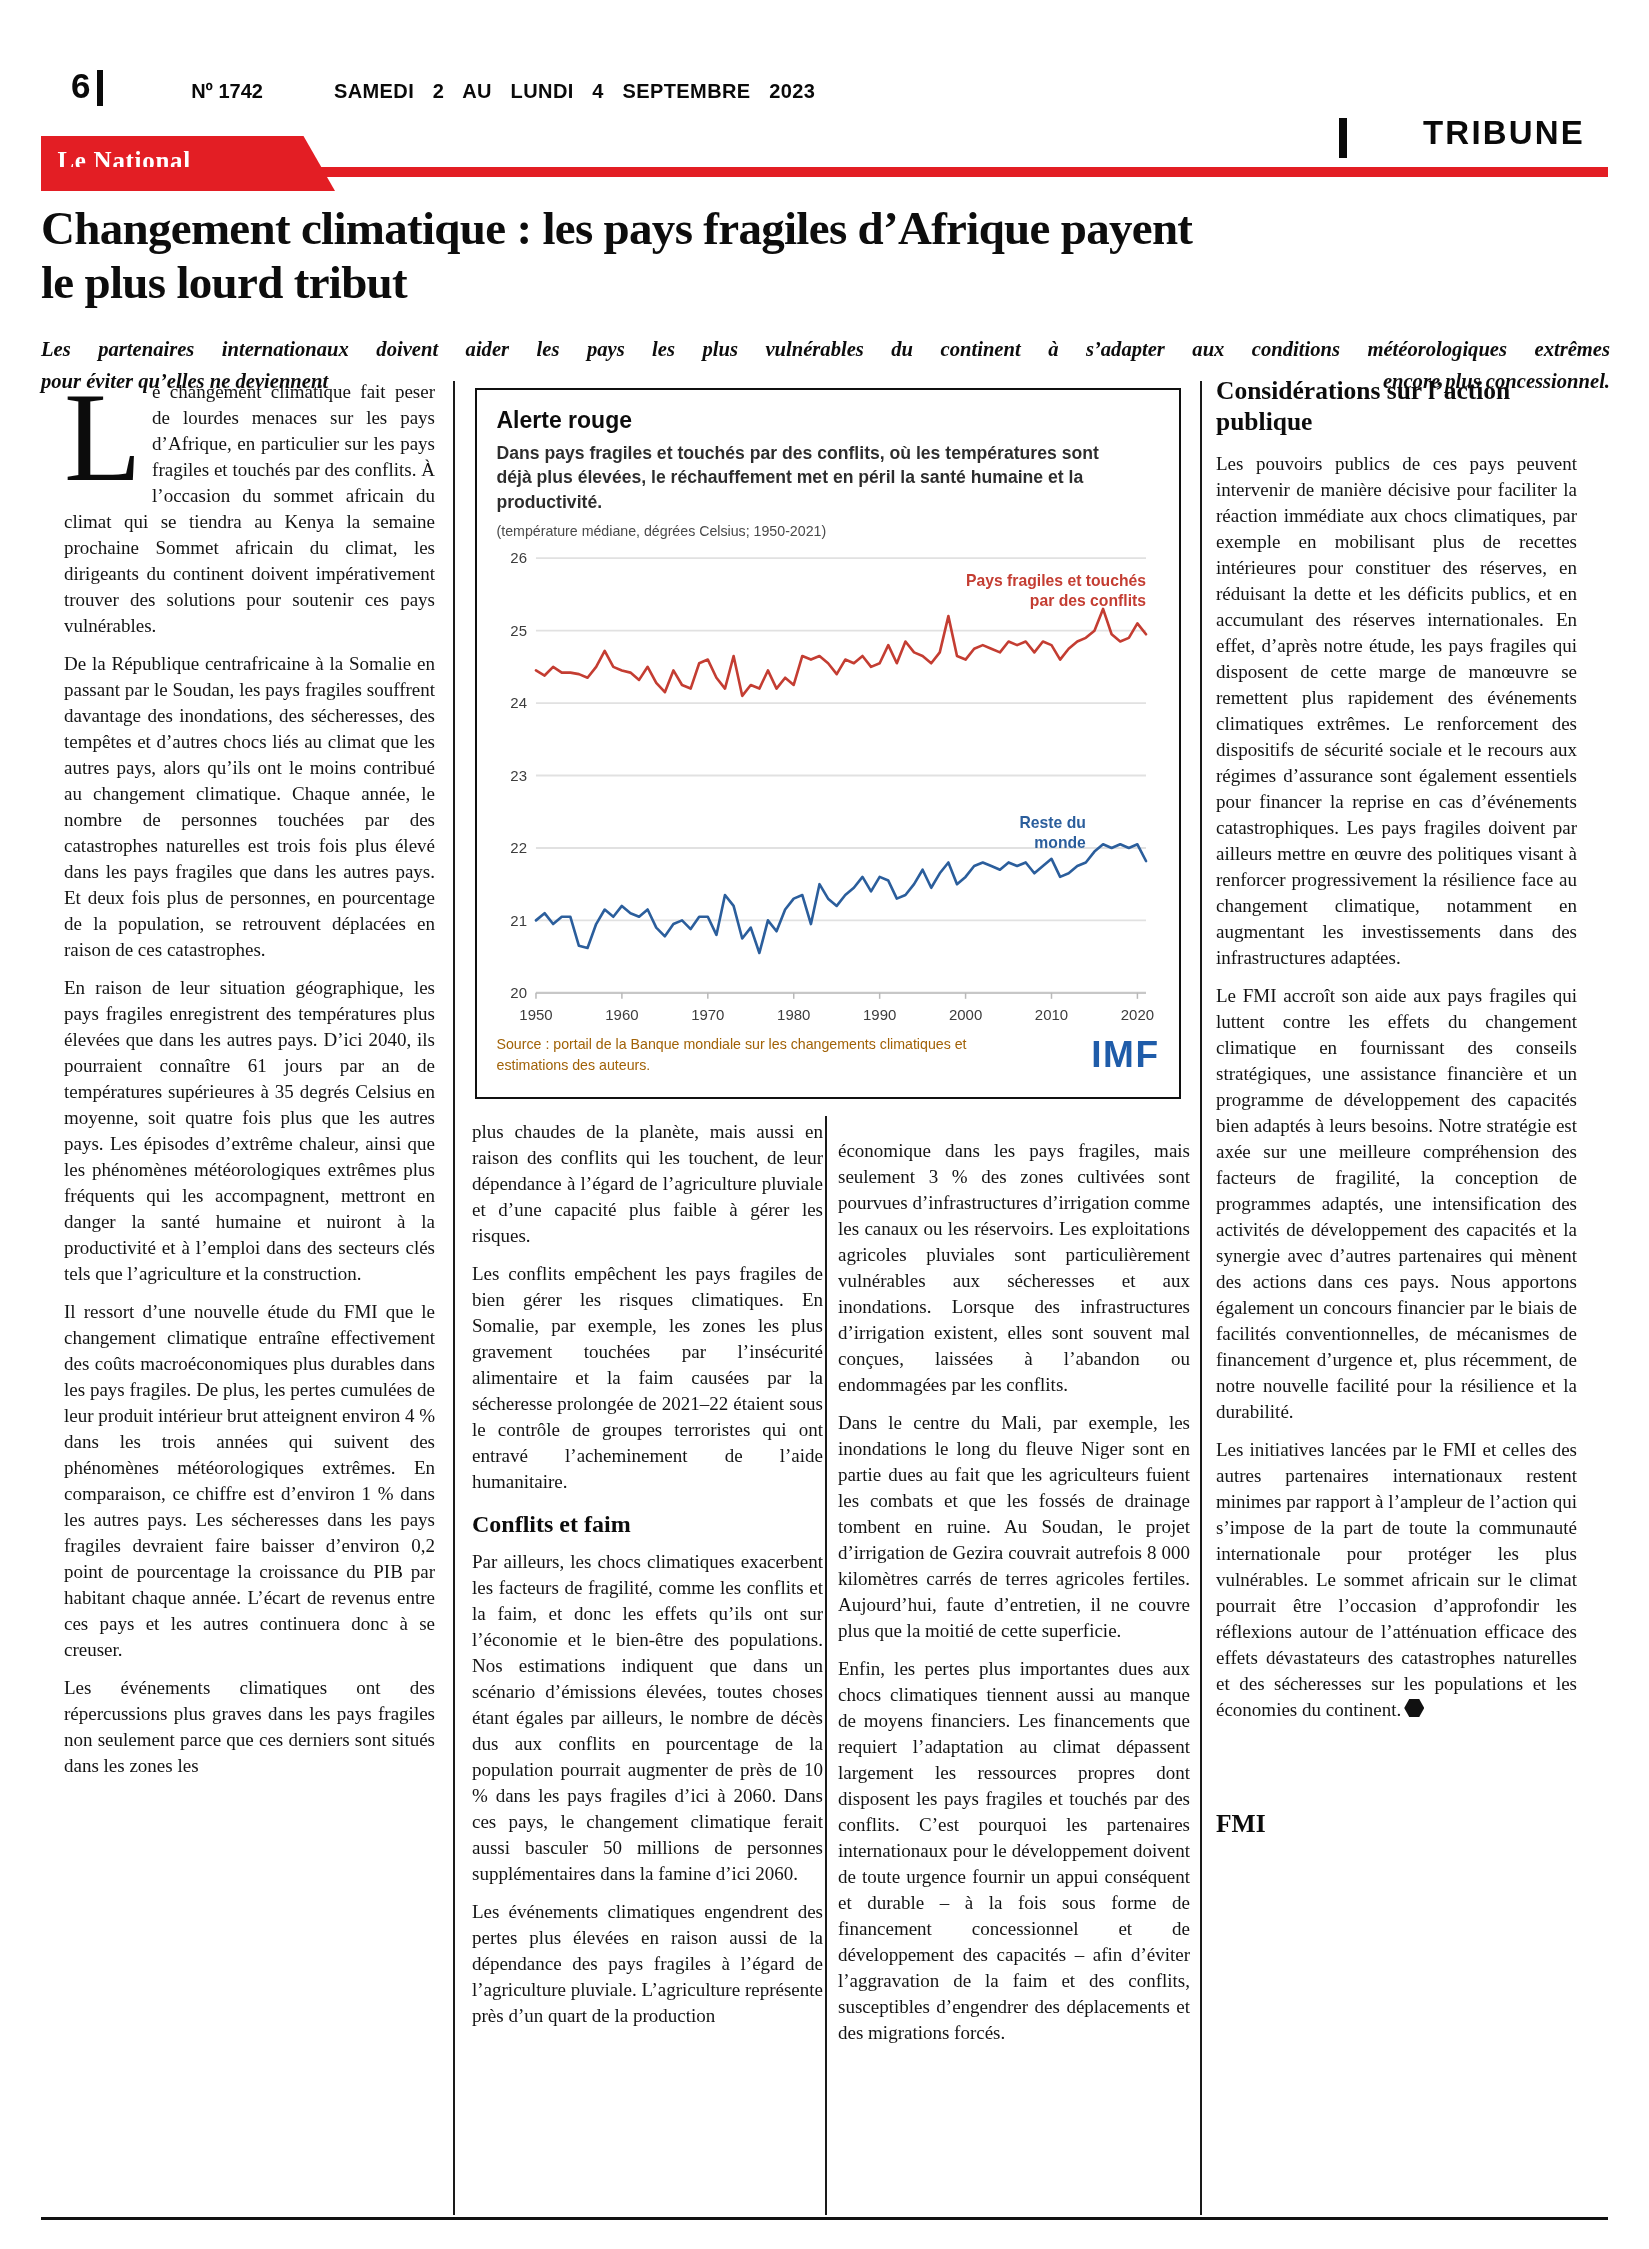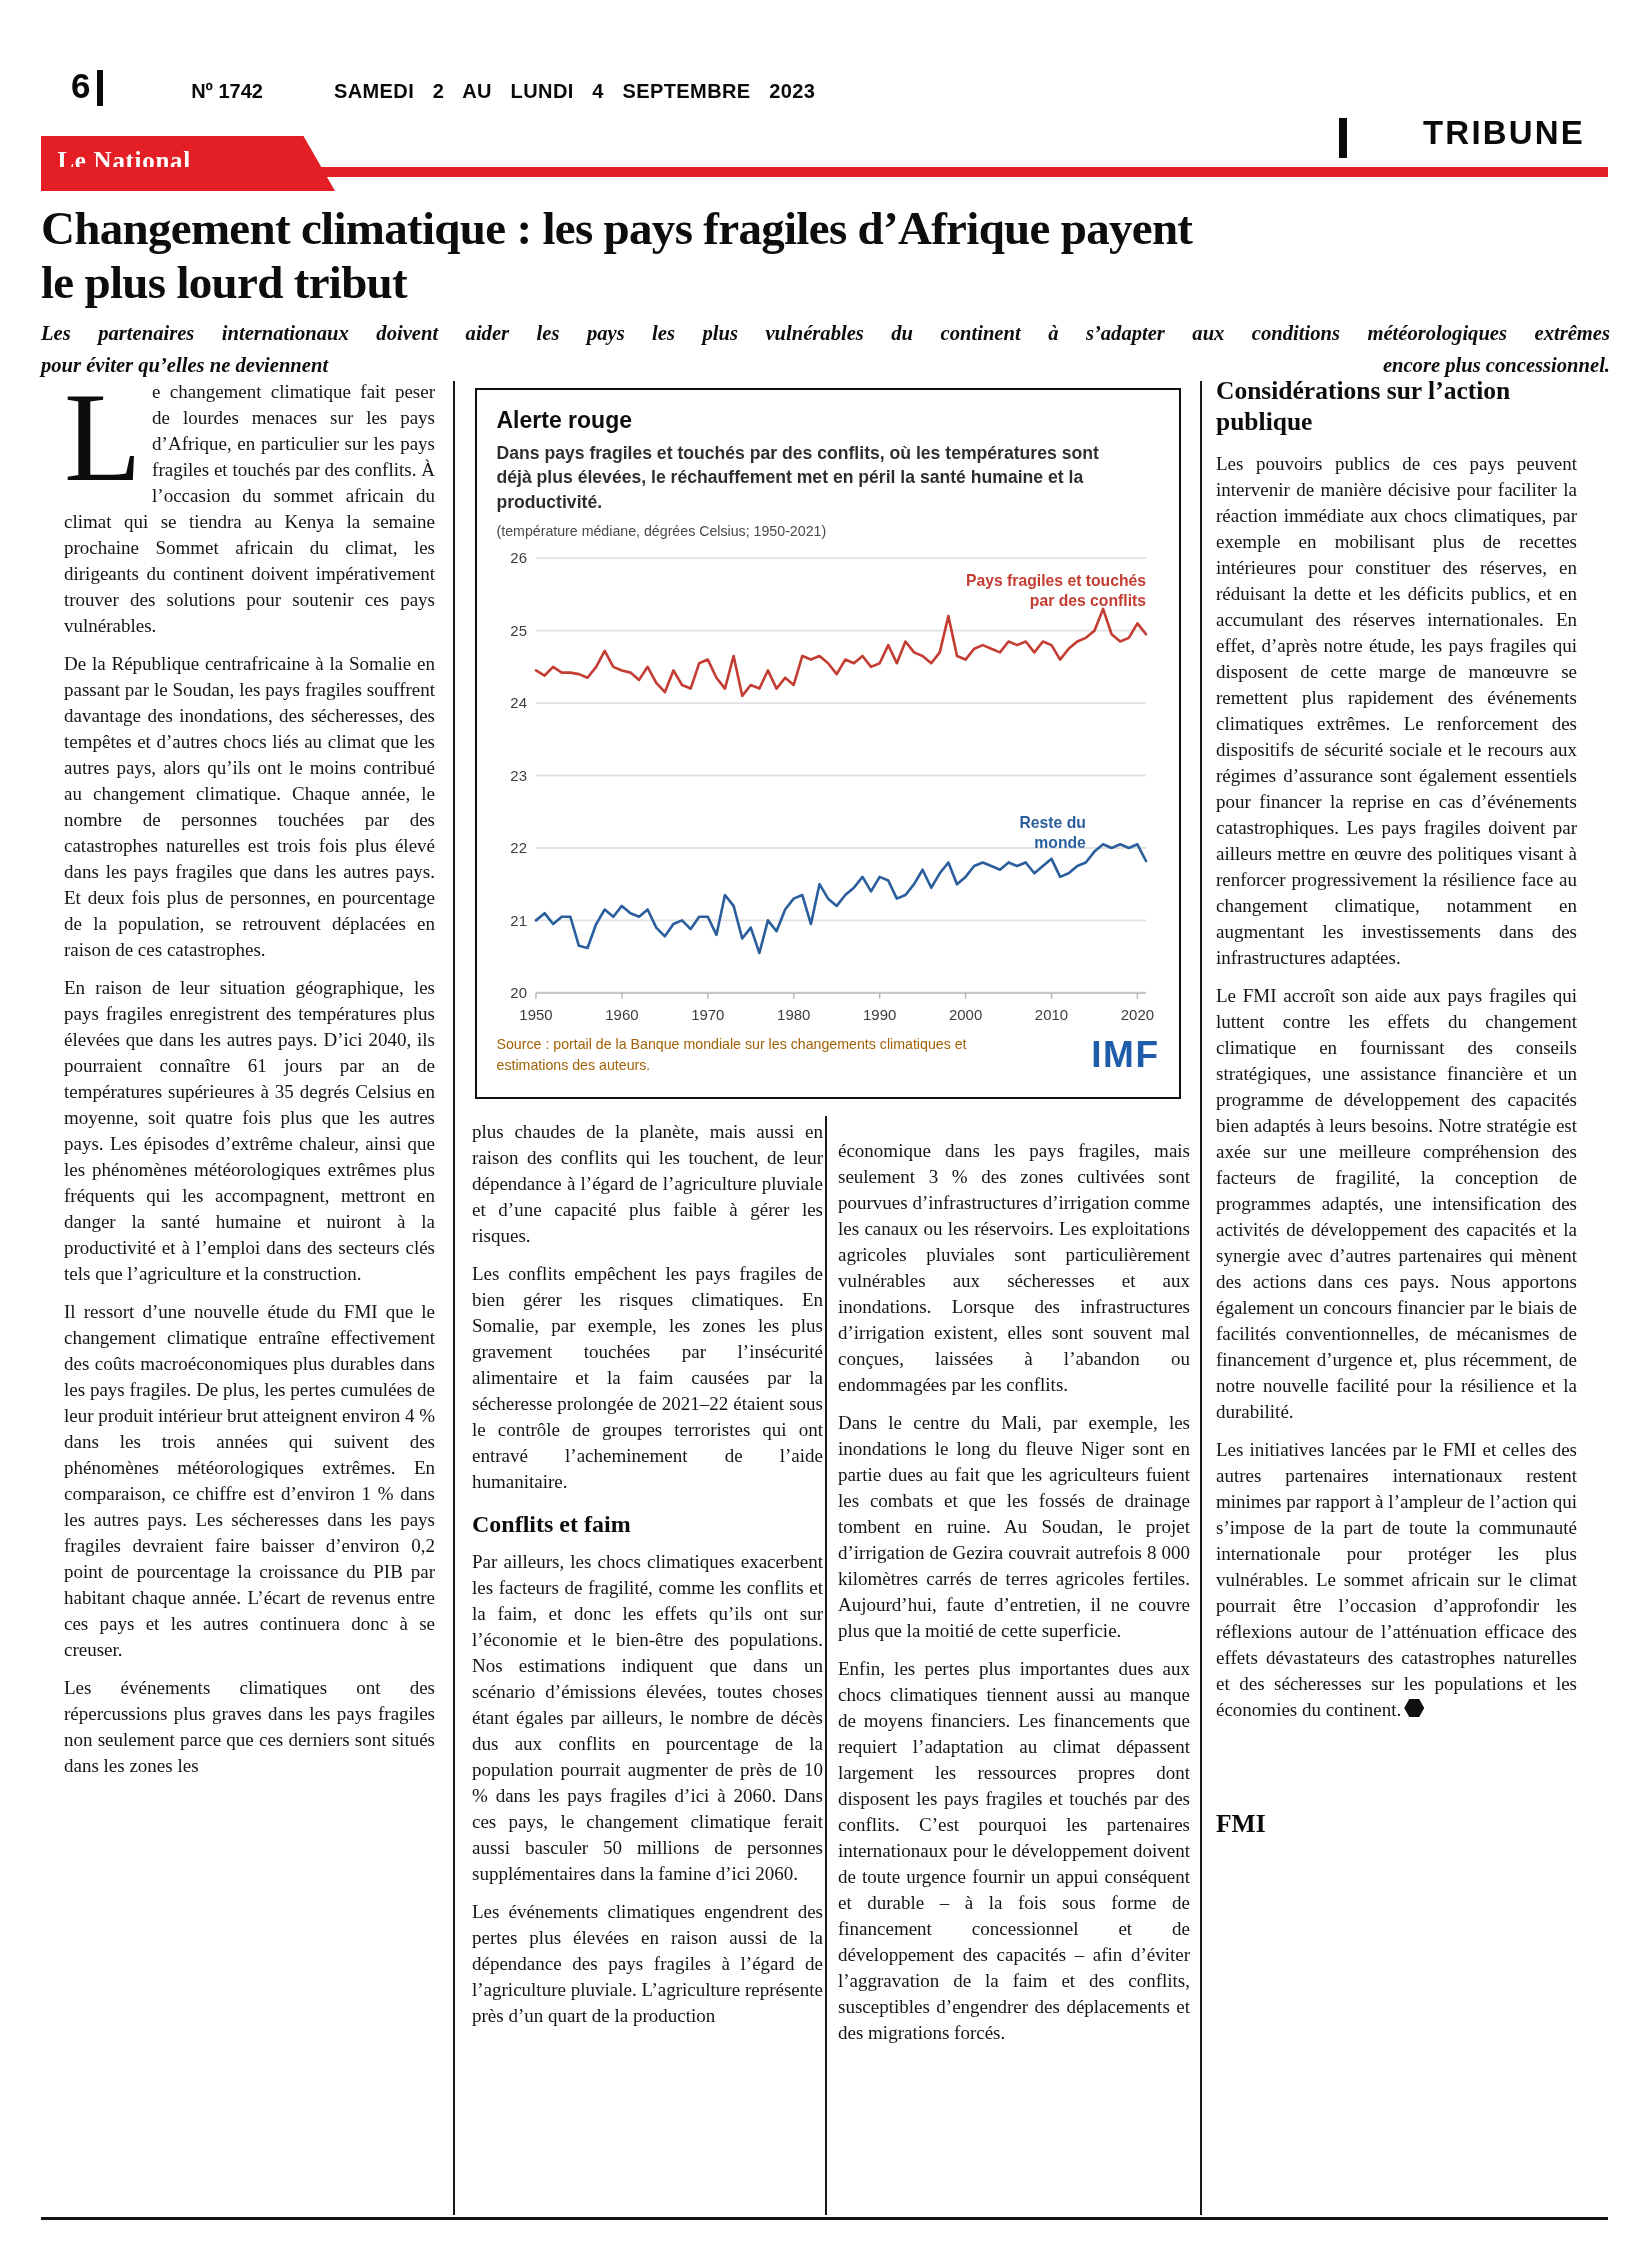--- a/index.html
+++ b/index.html
@@ -25,21 +25,21 @@
     clip-path:polygon(0 0,calc(100% - 31.5px) 0,100% 100%,0 100%);}
   .flag-text{position:absolute;left:16.5px;top:10.5px;color:#fff;font-family:"Liberation Serif",serif;
     font-weight:bold;font-size:25px;letter-spacing:0.7px;}
   .redstrip{position:absolute;left:41px;top:167px;width:1567px;height:9.7px;background:var(--masthead_red);}
   .trib-bar{position:absolute;left:1339px;top:118px;width:7.5px;height:40px;background:#0a0a0a;}
   .tribune{position:absolute;left:1423px;top:114px;width:192px;font-family:Liberation Sans, sans-serif;
     font-weight:bold;font-size:33px;letter-spacing:2.2px;color:#0a0a0a;}
   
   .headline{position:absolute;left:41px;top:202px;width:1569px;font-weight:bold;
     font-size:47px;line-height:1.14;letter-spacing:-0.7px;color:#0d0d0d;}
-  .subhead{position:absolute;left:41px;top:318px;width:1569px;font-weight:bold;font-style:italic;
+  .subhead{position:absolute;left:41px;top:334px;width:1569px;font-weight:bold;font-style:italic;
     font-size:20.6px;line-height:1.55;color:#0d0d0d;}
   .subhead .l1{text-align:justify;text-align-last:justify;}
   .subhead .l2{display:flex;justify-content:space-between;}
   
   .col{position:absolute;font-size:19px;line-height:26px;color:#141414;}
   .col p{margin:0 0 12px 0;text-align:justify;}
   .col-1{left:64px;top:379px;width:371px;}
   .col-2{left:472px;top:1119px;width:351px;}
   .col-3{left:838px;top:1119px;width:352px;margin-top:19px;}
   .col-4{left:1216px;top:375px;width:361px;}

